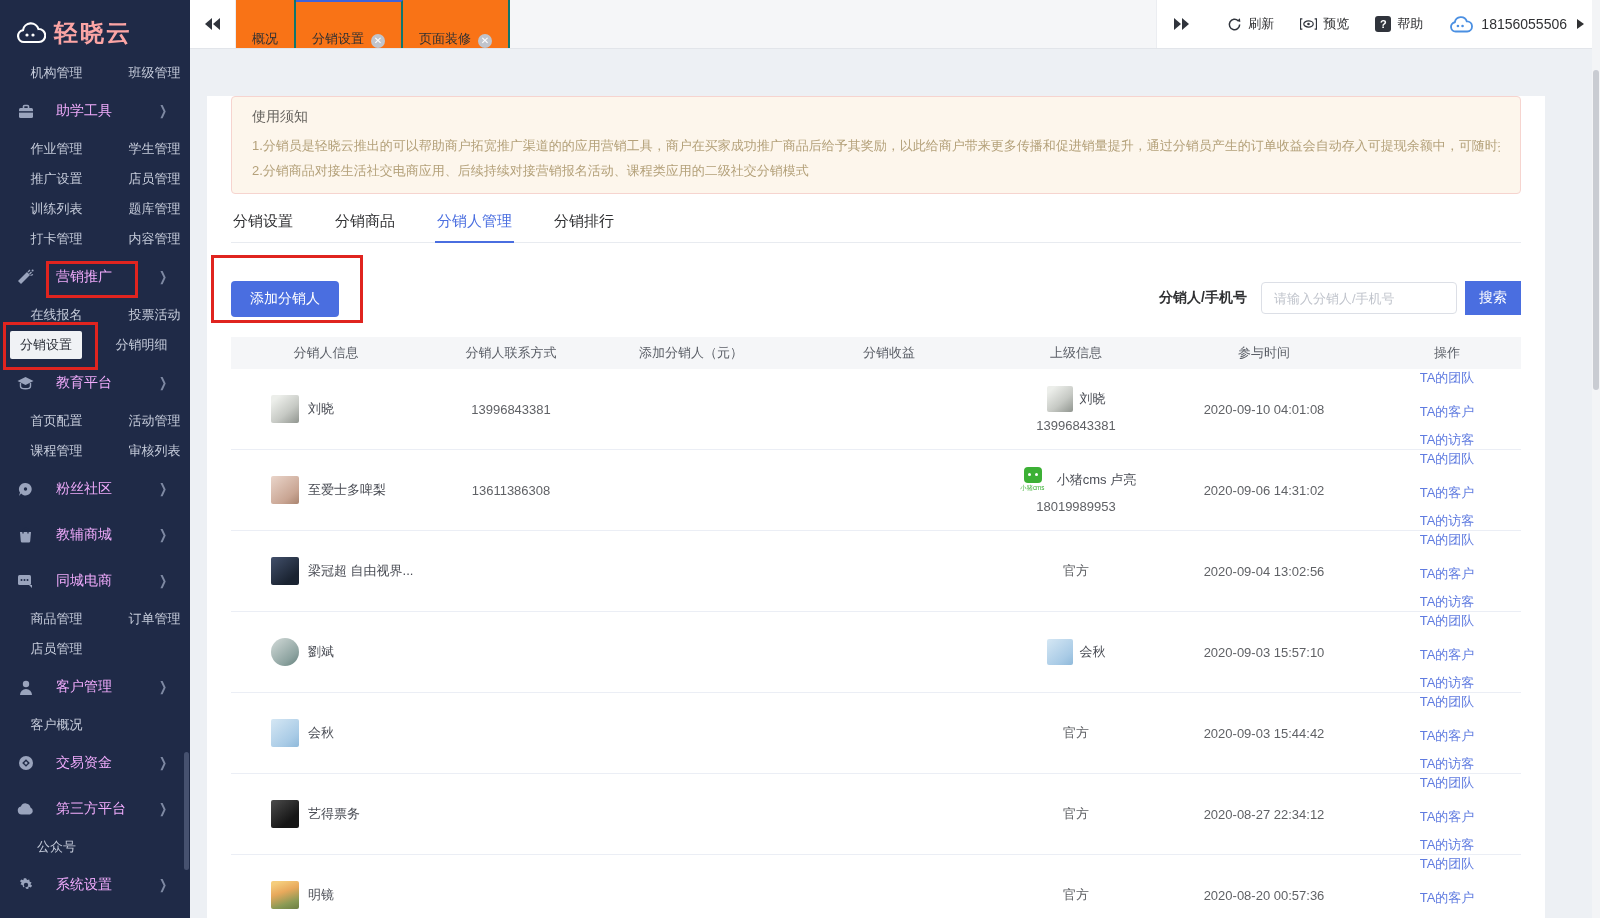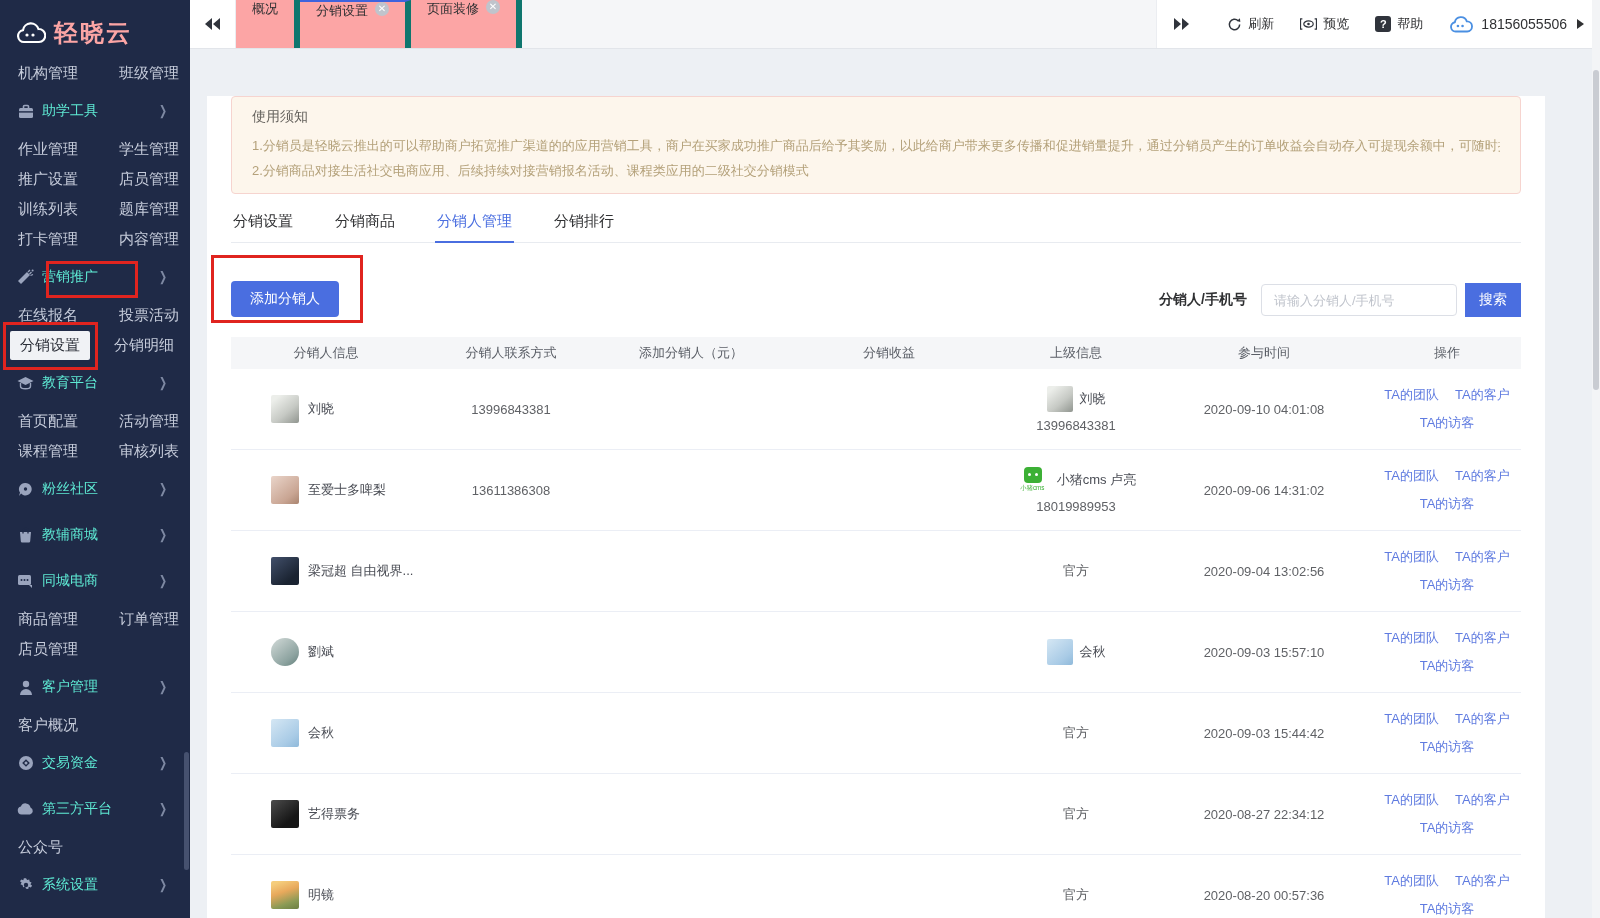--- a/index.html
+++ b/index.html
@@ -4,38 +4,38 @@
 <style>
   html,body{margin:0;padding:0;}
   body{font-family:"Liberation Sans","DejaVu Sans",sans-serif;background:#dfe2e8;}
   .app{position:relative;width:1600px;height:918px;overflow:hidden;background:#edf0f4;display:flex;}
 
   
   .sidebar{position:relative;width:190px;min-width:190px;height:100%;background:#1f2a47;color:#c6ccdb;overflow:hidden;}
   .logo{display:flex;align-items:center;gap:8px;padding:14px 0 6px 16px;height:38px;}
   .logo .brand{color:#fca5a5;font-size:24px;font-weight:bold;letter-spacing:2px;}
   .side-pair{display:flex;align-items:center;height:30px;}
-  .side-pair .side-link{width:95px;padding-left:18px;font-size:15px;color:#c6ccdb;cursor:pointer;white-space:nowrap;box-sizing:border-box;}
+  .side-pair .side-link{width:95px;padding-left:18px;font-size:13px;color:#c6ccdb;cursor:pointer;white-space:nowrap;box-sizing:border-box;text-align:center;}
   .side-pair .side-link:nth-child(2){padding-left:24px;width:95px;}
   .side-link.active{background:#f0f2f5;color:#2b2f38;width:auto;padding:5px 10px 5px 10px;margin-left:10px;border-radius:2px;}
   .side-group{display:flex;align-items:center;height:46px;}
   .side-group .gicon{width:17px;height:17px;margin-left:17px;display:flex;align-items:center;justify-content:center;}
-  .side-group .glabel{margin-left:8px;font-size:14px;color:#5eead4;flex:1;white-space:nowrap;}
+  .side-group .glabel{margin-left:22px;font-size:14px;color:#f0abfc;flex:1;white-space:nowrap;}
   .side-group .chev{margin-right:22px;color:#7e89a3;font-size:12px;transform:scale(.8,1.1);}
   .side-partial{display:flex;align-items:center;height:46px;opacity:.85;}
   .side-thumb{position:absolute;right:1px;top:752px;width:5px;height:118px;background:#46516f;border-radius:3px;}
 
   
   .main{flex:1;display:flex;flex-direction:column;min-width:0;}
 
   
   .topbar{height:48px;min-height:48px;background:#ffffff;display:flex;align-items:stretch;border-bottom:1px solid #e2e5ea;}
   .tb-btn{width:45px;display:flex;align-items:center;justify-content:center;background:#fff;border-right:1px solid #ebedf1;cursor:pointer;}
   .tb-btn.right{border-left:1px solid #ebedf1;border-right:none;width:48px;}
-  .top-tab{display:flex;align-items:flex-start;gap:7px;padding:0 16px;font-size:13px;color:#303133;background:#fca5a5;border-right:6px solid #0f766e;cursor:pointer;position:relative;white-space:nowrap;}
+  .top-tab{display:flex;align-items:flex-end;gap:7px;padding:0 16px;font-size:13px;color:#303133;background:#f97316;border-right:2px solid #0f766e;cursor:pointer;position:relative;white-space:nowrap;}
   .top-tab.active{border-top:2px solid #3e63dd;padding-top:0;}
   .tab-close{width:14px;height:14px;border-radius:50%;background:#c0c4cc;color:#fff;font-size:10px;line-height:14px;text-align:center;cursor:pointer;}
   .tab-filler{flex:1;background:#f5f6f8;}
   .top-actions{display:flex;align-items:center;gap:26px;background:#fff;padding:0 16px 0 22px;}
   .ta-item{display:flex;align-items:center;gap:6px;font-size:13px;color:#303133;cursor:pointer;white-space:nowrap;}
   .help-badge{width:16px;height:16px;background:#30343c;border-radius:3px;color:#fff;font-size:11px;font-weight:bold;text-align:center;line-height:16px;}
   .account{display:flex;align-items:center;gap:8px;font-size:14px;color:#303133;cursor:pointer;}
   .caret-right{width:0;height:0;border-top:5px solid transparent;border-bottom:5px solid transparent;border-left:7px solid #303133;margin-left:2px;}
 
   
@@ -44,21 +44,21 @@
 
   .notice{margin-top:30px;background:#fdf6ec;border:1px solid #f6d4cf;border-radius:4px;padding:11px 20px 10px 20px;}
   .notice-title{font-size:14px;color:#64615c;margin-bottom:7px;}
   .notice-line{font-size:13px;color:#b4a17a;line-height:25px;white-space:nowrap;overflow:hidden;}
 
   .ctabs{display:flex;margin-top:18px;border-bottom:1px solid #e8ebf0;}
   .ctab{font-size:15px;color:#303133;padding:0 2px 11px 2px;margin-right:38px;cursor:pointer;position:relative;}
   .ctab.active{color:#4a6ee0;}
   .ctab.active::after{content:"";position:absolute;left:0;right:0;bottom:-1px;height:2px;background:#4a6ee0;}
 
-  .toolbar{margin-top:38px;display:flex;align-items:flex-end;}
+  .toolbar{margin-top:38px;display:flex;align-items:flex-start;}
   .btn-primary{background:#4a6ee0;color:#fff;border:none;border-radius:4px;font-size:14px;padding:9px 19px;cursor:pointer;font-family:inherit;}
   .search-zone{margin-left:auto;display:flex;align-items:center;}
   .search-label{font-size:14px;font-weight:bold;color:#303133;margin-right:14px;white-space:nowrap;}
   .search-input{width:196px;height:32px;box-sizing:border-box;border:1px solid #dcdfe6;border-radius:4px;padding:0 12px;font-size:13px;color:#333;font-family:inherit;}
   .search-input::placeholder{color:#c0c4cc;}
   .btn-search{margin-left:8px;background:#4a6ee0;color:#fff;border:none;border-radius:0;font-size:14px;padding:8px 14px;cursor:pointer;font-family:inherit;}
 
   
   .table{margin-top:20px;}
   .thead{display:flex;background:#f5f6f8;height:32px;align-items:center;}
@@ -73,21 +73,21 @@
   .upline{display:flex;flex-direction:column;align-items:center;gap:6px;}
   .upline-line{display:flex;align-items:center;gap:7px;}
   .upline-name{color:#4a4d55;white-space:nowrap;}
   .upline-phone{color:#606266;}
   .cms-logo{display:flex;flex-direction:column;align-items:center;width:34px;}
   .cms-face{width:18px;height:16px;background:#3cb035;border-radius:4px;position:relative;}
   .cms-face::before,.cms-face::after{content:"";position:absolute;top:6px;width:3px;height:3px;border-radius:50%;background:#fff;}
   .cms-face::before{left:4px;}.cms-face::after{right:4px;}
   .cms-text{font-size:7px;color:#3cb035;white-space:nowrap;transform:scale(.9);}
   .links{display:flex;flex-direction:column;align-items:center;gap:10px;}
-  .links .row1{display:flex;gap:16px;}
+  .links .row1{display:flex;gap:16px;flex-direction:column;}
   .tlink{color:#5f7be0;font-size:13px;cursor:pointer;white-space:nowrap;}
 
   
   .page-scrollbar{position:absolute;right:0;top:0;width:8px;height:100%;background:#f3f4f6;}
   .page-thumb{position:absolute;left:1px;width:6px;top:70px;height:320px;background:#c9ccd2;border-radius:3px;}
 
   
   .anno{position:absolute;border:3px solid #e0241f;box-sizing:border-box;z-index:40;pointer-events:none;}
   .anno1{left:46px;top:261px;width:92px;height:37px;}
   .anno2{left:3px;top:322px;width:95px;height:48px;}

